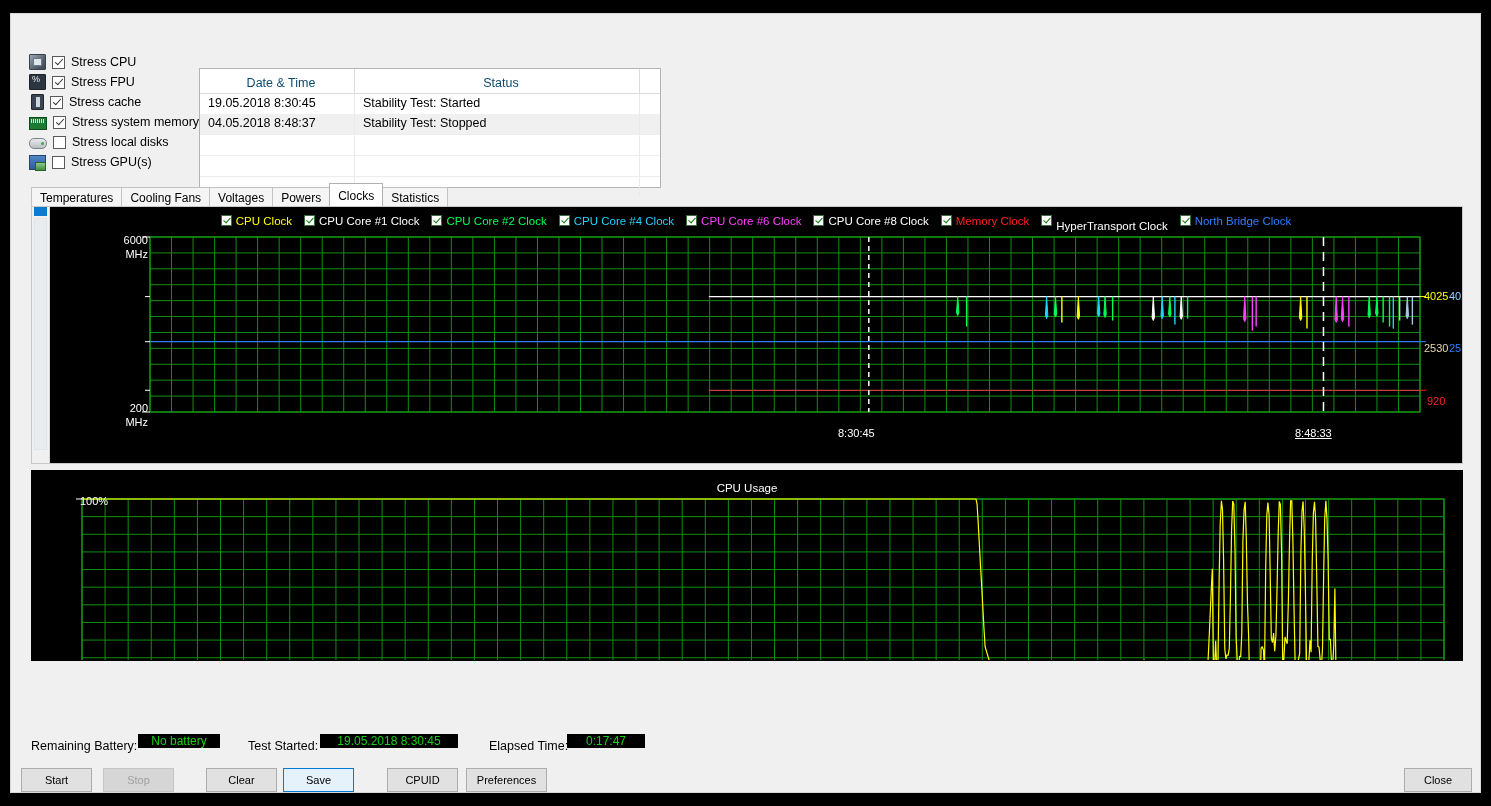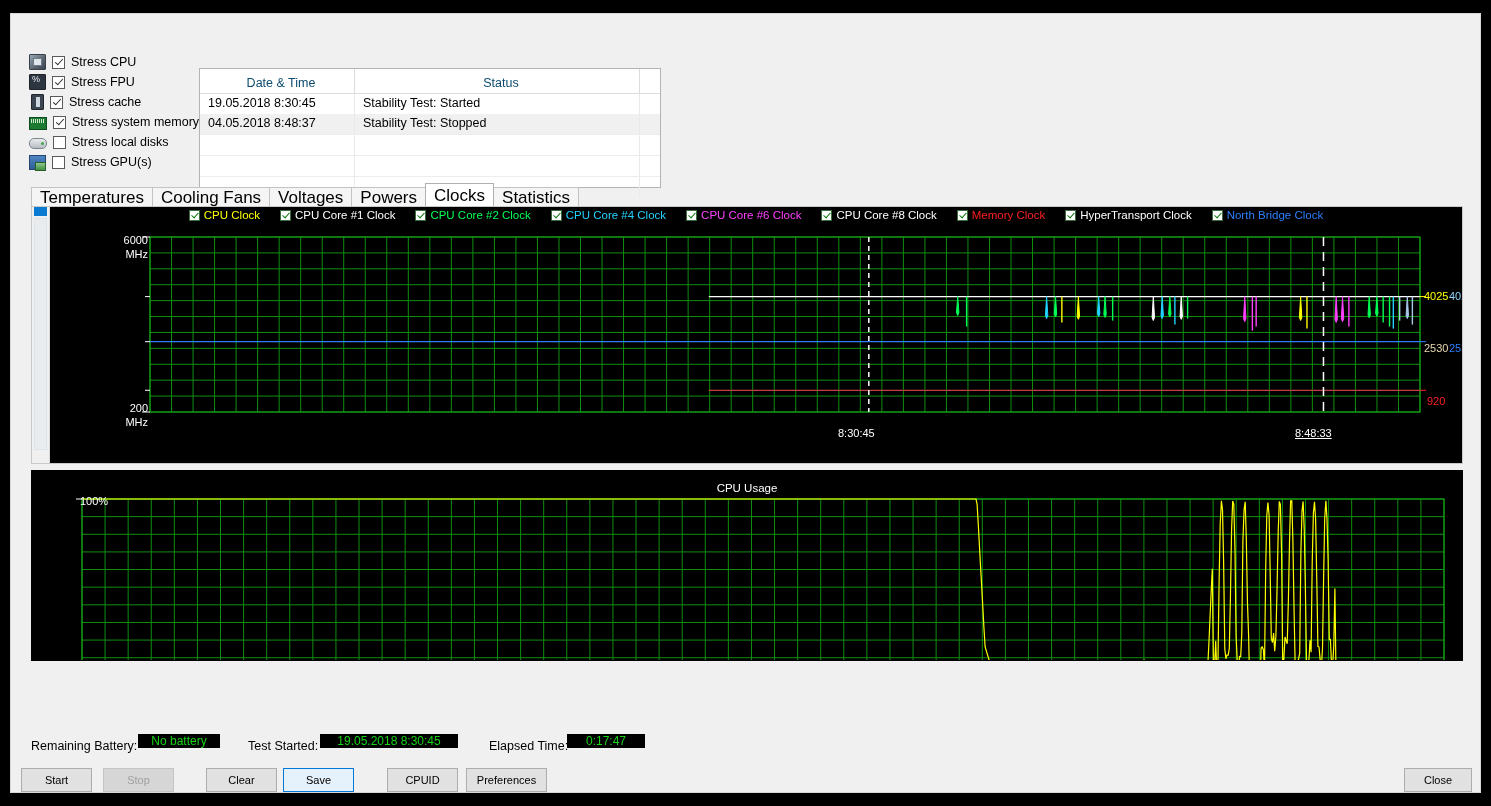--- a/index.html
+++ b/index.html
@@ -150,21 +150,21 @@
   .lc-2 { width: 285px; border-right: 1px solid #eaeaea; }
   .lc-3 { flex: 1; }
   .log-row.empty { border-top: 1px solid #ededed; }
 
   
   .tabs {
     position: absolute; left: 20px; top: 169px;
     height: 23px;
     display: flex;
     align-items: flex-end;
-    font-size: 17px;
+    font-size: 12px;
   }
   .tab {
     border: 1px solid #c3c3c3;
     border-bottom: none;
     background: #f5f5f5;
     padding: 3px 8px 3px 8px;
     margin-right: -1px;
     color: #000;
     position: relative;
     height: 19px;
@@ -210,21 +210,21 @@
   }
   .clock-chart {
     flex: 1;
     background: #000;
     position: relative;
     overflow: hidden;
   }
   .legend {
     position: absolute; left: 0; top: 2px; width: 100%;
     display: flex; justify-content: center;
-    gap: 20px;
+    gap: 12px;
     font-size: 11.5px;
     z-index: 5;
   }
   .legend-item { display: flex; align-items: center; }
   .legend-cb {
     width: 11px; height: 11px;
     background: #fff;
     border: 1px solid #3a6b3a;
     margin-right: 4px;
     position: relative;
@@ -410,21 +410,21 @@
           <div class="legend-item">
             <span class="legend-cb"></span>
             <span style="color: rgb(255, 255, 255);">CPU Core #8 Clock</span>
           </div>
           <div class="legend-item">
             <span class="legend-cb"></span>
             <span style="color: rgb(255, 32, 32);">Memory Clock</span>
           </div>
           <div class="legend-item">
             <span class="legend-cb"></span>
-            <span style="color: rgb(255, 255, 255);">HyperTransport Clock</span>
+            <span style="color: rgb(255, 255, 255); margin-top: 11px;">HyperTransport Clock</span>
           </div>
           <div class="legend-item">
             <span class="legend-cb"></span>
             <span style="color: rgb(46, 127, 255);">North Bridge Clock</span>
           </div>
         </div>
       <svg id="clocks-svg" width="1414" height="256" style="position:absolute;left:0;top:0;">
           <line x1="100" y1="30" x2="1370" y2="30" stroke="#0f8f0f" stroke-width="1"></line>
           <line x1="100" y1="45.90909090909091" x2="1370" y2="45.90909090909091" stroke="#0f8f0f" stroke-width="1"></line>
           <line x1="100" y1="61.81818181818181" x2="1370" y2="61.81818181818181" stroke="#0f8f0f" stroke-width="1"></line>

